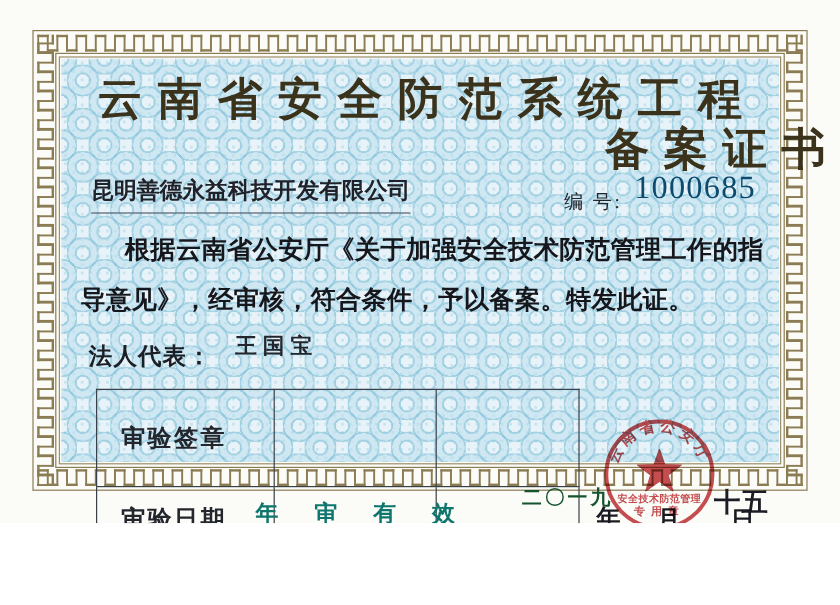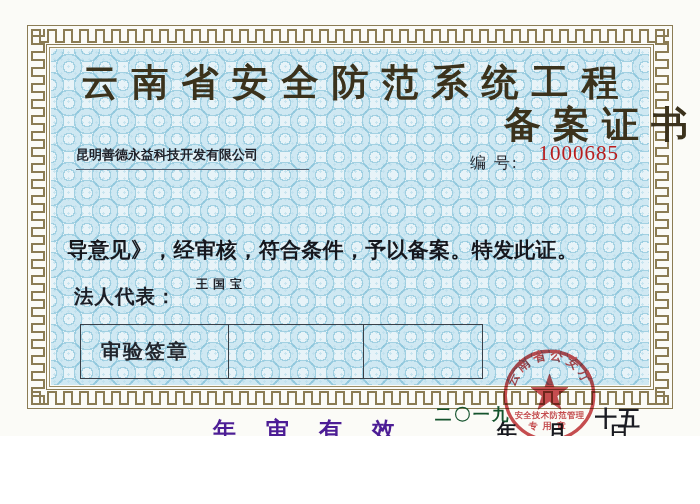--- a/index.html
+++ b/index.html
@@ -41,38 +41,38 @@
       radial-gradient(circle, rgba(150,205,225,.4) 0 1.2px, rgba(0,0,0,0) 1.2px);
     background-size:36px 36px,36px 36px,7px 7px;
     background-position:0 0,18px 18px,0 0;
   }
   
   .abs{position:absolute;white-space:nowrap;}
   .title1{top:58px;left:0;right:0;text-align:center;font-size:37px;font-weight:700;
           letter-spacing:13px;text-indent:13px;color:#3b321c;}
   .title2{top:100px;left:0;right:0;text-align:right;font-size:37px;font-weight:700;
           letter-spacing:12px;text-indent:12px;color:#3b321c;}
-  .company{top:146px;left:76px;font-size:13px;font-weight:600;color:#20222a;}
+  .company{top:146px;left:76px;font-size:19px;font-weight:600;color:#20222a;}
   .company .uline{display:inline-block;min-width:233px;border-bottom:1px solid #566070;padding-bottom:5px;}
   .serial{top:149px;left:470px;font-size:16px;color:#22242b;letter-spacing:2px;}
-  .serial .num{display:inline-block;position:relative;top:-8px;margin-left:20px;
-               font-size:21px;letter-spacing:1px;font-weight:500;color:#b91c1c;}
+  .serial .num{display:inline-block;position:relative;top:-8px;margin-left:10px;
+               font-size:27px;letter-spacing:1px;font-weight:500;color:#0c4a6e;}
   .bodyline{font-size:21px;font-weight:700;color:#16171d;letter-spacing:0.3px;}
   .bl1{top:194px;left:104px;} .bl2{top:236px;left:67px;}
   .rep-label{top:283px;left:74px;font-size:19.5px;font-weight:700;color:#1c1e26;letter-spacing:1px;}
-  .rep-name{top:276px;left:196px;font-size:12px;font-weight:600;color:#23252c;letter-spacing:5px;}
+  .rep-name{top:276px;left:196px;font-size:18px;font-weight:600;color:#23252c;letter-spacing:5px;}
   
   .rtable{position:absolute;top:324px;left:80px;border-collapse:collapse;}
   .rtable td{border:1.4px solid #3a4048;padding:12px;}
   .rtable .lbl{width:115px;font-size:20px;font-weight:700;color:#23262d;
                letter-spacing:2px;padding-left:20px;}
   .rtable .c2{width:110px;} .rtable .c3{width:94px;}
   .rtable tr:first-child td{height:56px;} .rtable tr:last-child td{height:29px;}
   
-  .footer-note{top:415px;left:213px;font-size:23px;font-weight:700;color:#4c1d95;letter-spacing:30px;}
+  .footer-note{top:415px;left:213px;font-size:19px;font-weight:700;color:#0f766e;letter-spacing:30px;}
   .d-year{top:404px;left:435px;font-size:16.5px;color:#14532d;letter-spacing:2.5px;font-weight:600;}
   .d-day{top:404px;left:595px;font-size:22px;color:#1c1d24;letter-spacing:1px;font-weight:600;}
   .d-unit{font-size:20px;font-weight:700;color:#191a20;}
   .u-year{top:418px;left:497px;} .u-month{top:419px;left:547px;} .u-day{top:420px;left:609px;}
   
   .seal-wrap{position:absolute;top:347px;left:501px;width:97px;height:97px;
              opacity:.9;mix-blend-mode:multiply;}
   .seal-wrap svg{width:100%;height:100%;}
 </style>
 </head>
@@ -93,29 +93,35 @@
   <div class="abs title1">云南省安全防范系统工程</div>
   <div class="abs title2">备案证书</div>
 
   <div class="abs company">
     <span class="uline">昆明善德永益科技开发有限公司</span>
   </div>
   <div class="abs serial">
     <span>编 号:</span><span class="num">1000685</span>
   </div>
 
+  <div class="abs bodyline bl1">根据云南省公安厅《关于加强安全技术防范管理工作的指</div>
   <div class="abs bodyline bl2">导意见》，经审核，符合条件，予以备案。特发此证。</div>
 
   <div class="abs rep-label">法人代表：</div>
   <div class="abs rep-name">王国宝</div>
 
   <table class="rtable">
     <tbody>
         <tr>
       <td class="lbl">审验签章</td>
+      <td class="c2"></td>
+      <td class="c3"></td>
+    </tr>
+    <tr>
+      <td class="lbl">审验日期</td>
       <td class="c2"></td>
       <td class="c3"></td>
     </tr>
   </tbody>
     </table>
 
   <div class="abs footer-note">年审有效</div>
   <div class="abs d-year">二〇一九</div>
   <div class="abs d-unit u-year">年</div>
   <div class="abs d-unit u-month">月</div>

